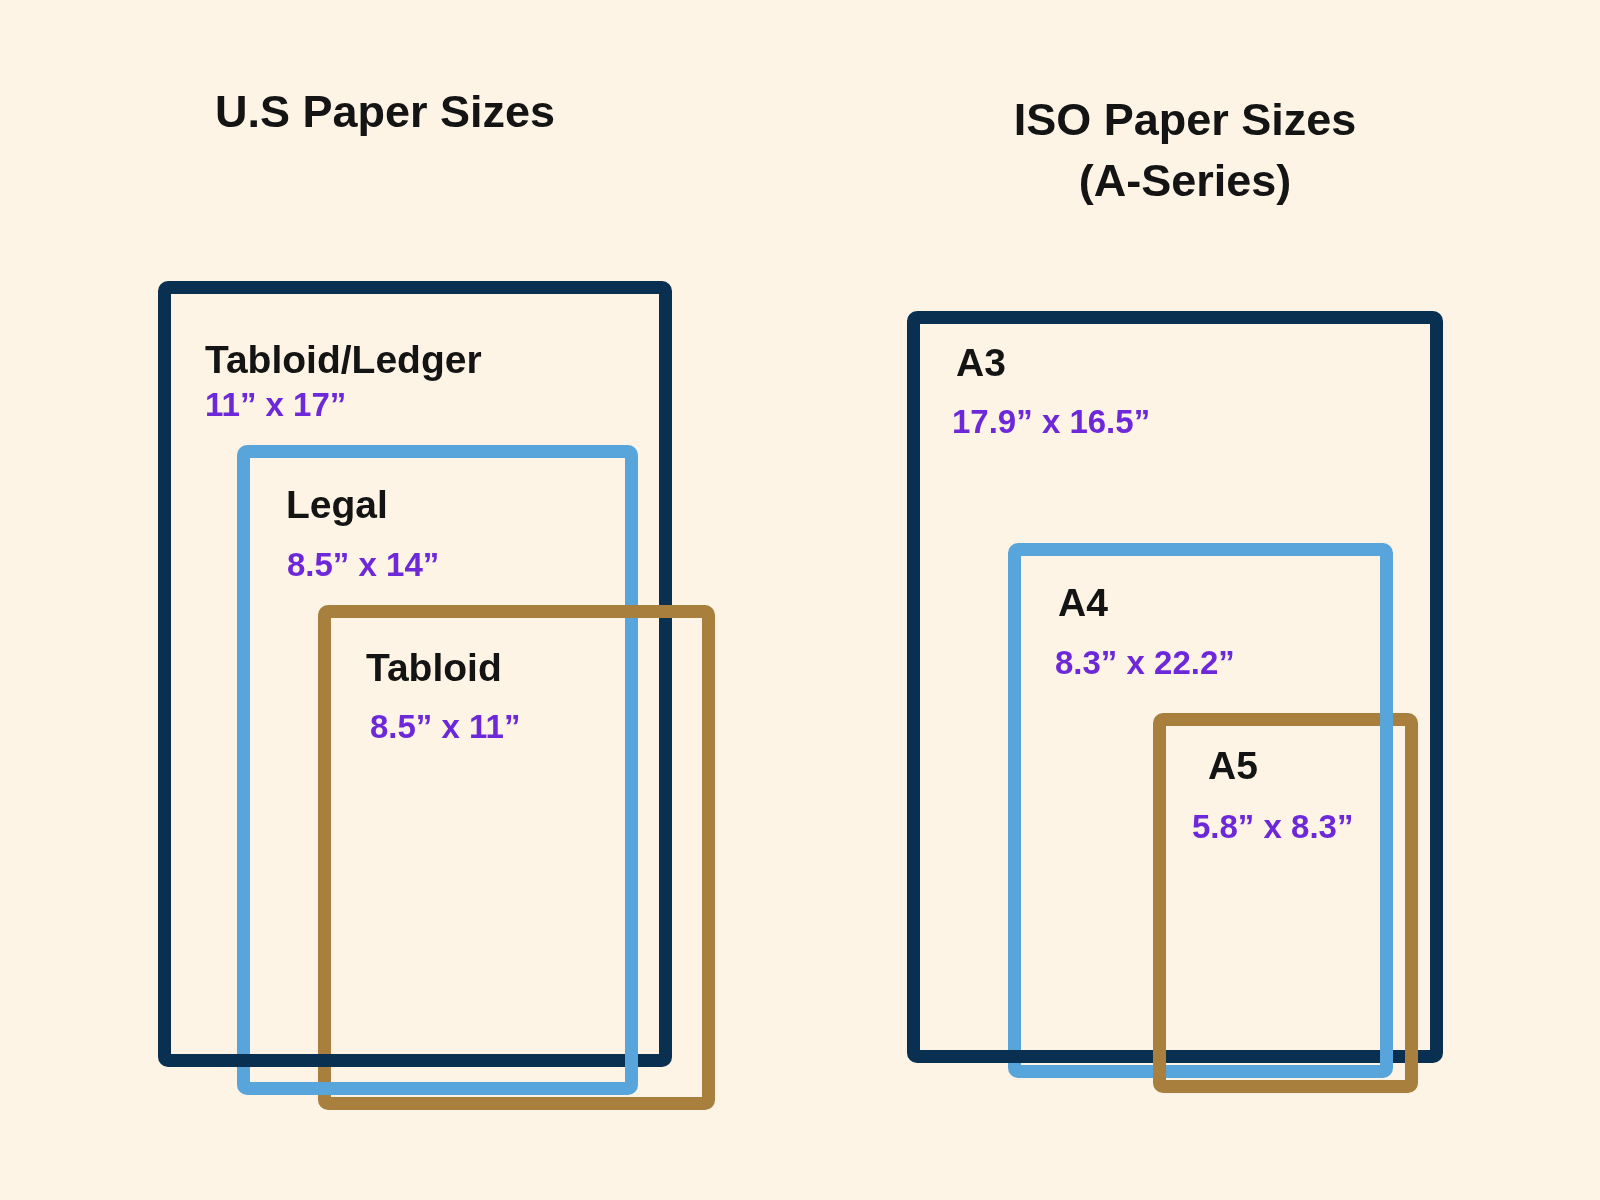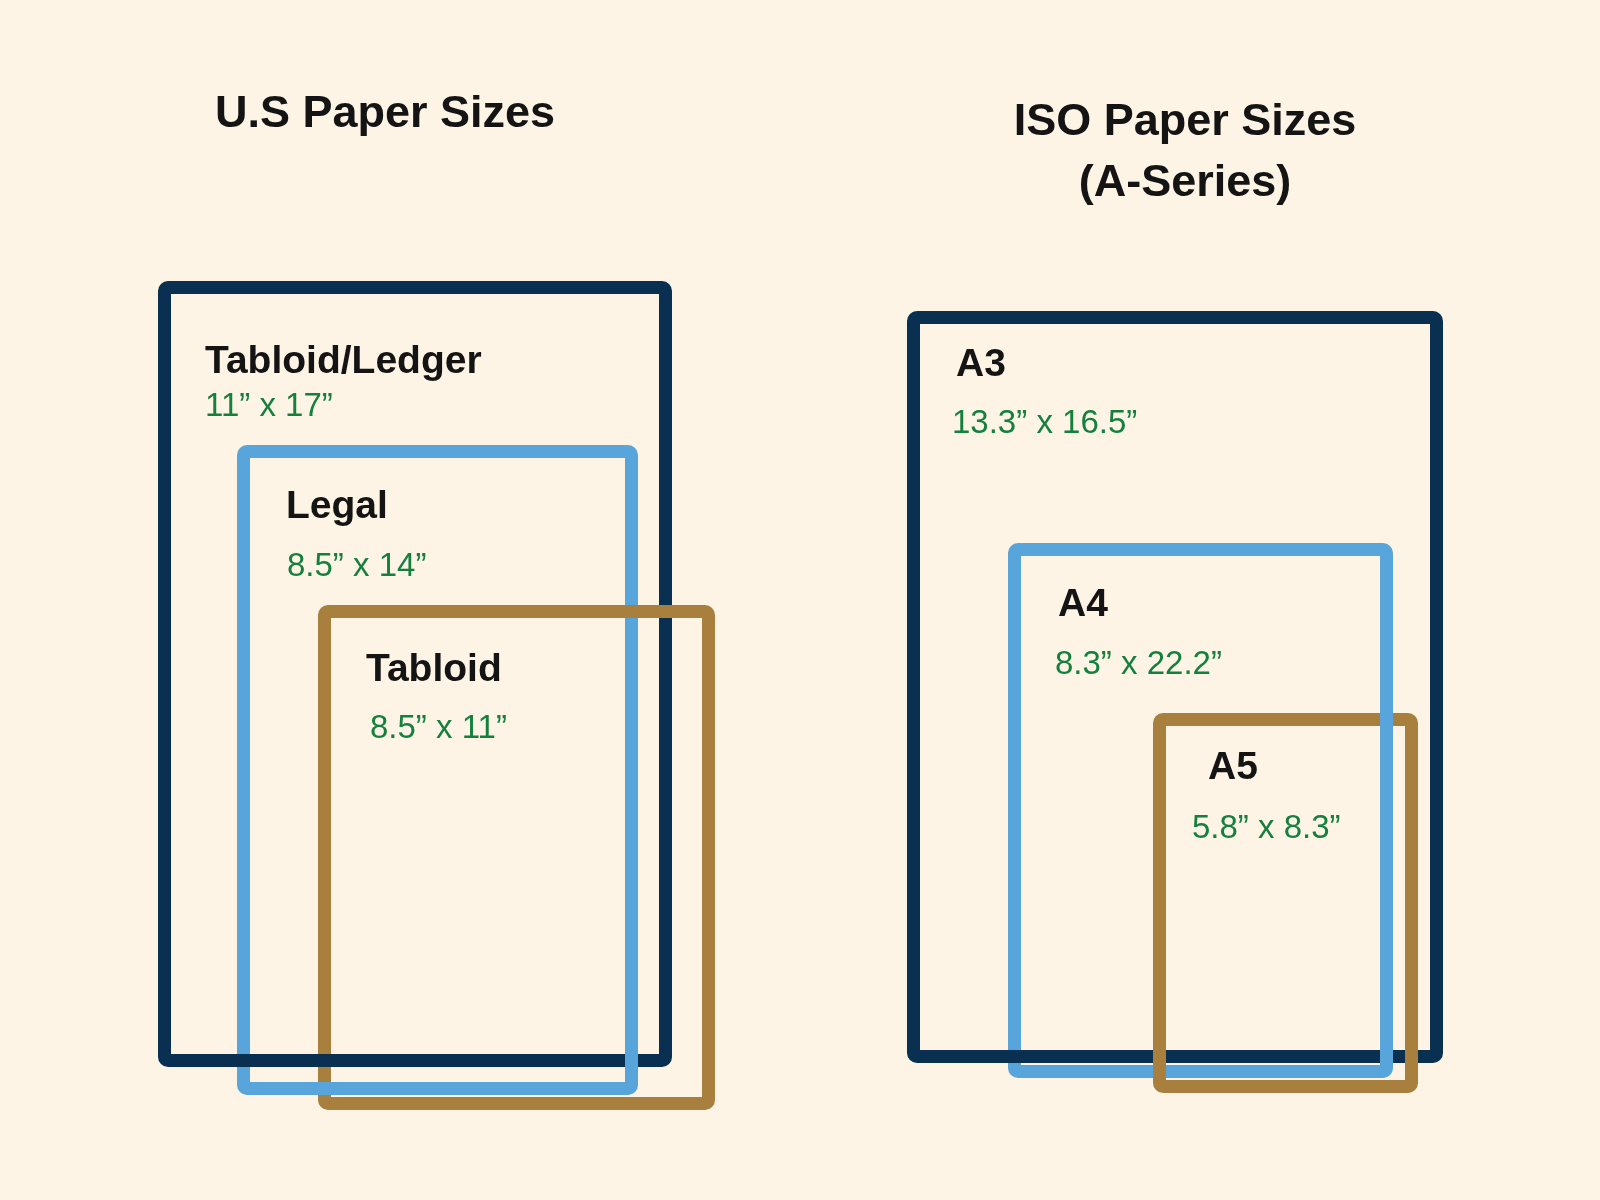--- a/index.html
+++ b/index.html
@@ -43,23 +43,23 @@
   .blue-fill  { background: #58A5DB; }
   .size-name {
     position: absolute;
     font-weight: bold;
     font-size: 39px;
     color: #141414;
     white-space: nowrap;
   }
   .size-dims {
     position: absolute;
-    font-weight: normal;
+    font-weight: bold;
     font-size: 33px;
-    color: #15803d;
+    color: #6d28d9;
     white-space: nowrap;
   }
 </style>
 </head>
 <body>
 
 <div class="canvas">
 
   <div class="title" style="left:150px; top:82px; width:470px;">U.S Paper Sizes</div>
 
@@ -86,21 +86,21 @@
   <div class="size-dims" style="left:370px; top:708px;">8.5” x 11”</div>
 
   <div class="prect navy-border" style="left:907px; top:311px; width:536px; height:752px;"></div>
   <div class="prect blue-border" style="left:1008px; top:543px; width:385px; height:535px;"></div>
   <div class="prect brown-border" style="left:1153px; top:713px; width:265px; height:380px;"></div>
 
   <div class="patch navy-fill" style="left:1008px; top:1050px;"></div>
   <div class="patch blue-fill" style="left:1380px; top:713px;"></div>
 
   <div class="size-name" style="left:956px; top:341px;">A3</div>
-  <div class="size-dims" style="left:952px; top:403px;">13.3” x 16.5”</div>
+  <div class="size-dims" style="left:952px; top:403px;">17.9” x 16.5”</div>
 
   <div class="size-name" style="left:1058px; top:581px;">A4</div>
   <div class="size-dims" style="left:1055px; top:644px;">8.3” x 22.2”</div>
 
   <div class="size-name" style="left:1208px; top:744px;">A5</div>
   <div class="size-dims" style="left:1192px; top:808px;">5.8” x 8.3”</div>
 
 </div>
 
 </body></html>

